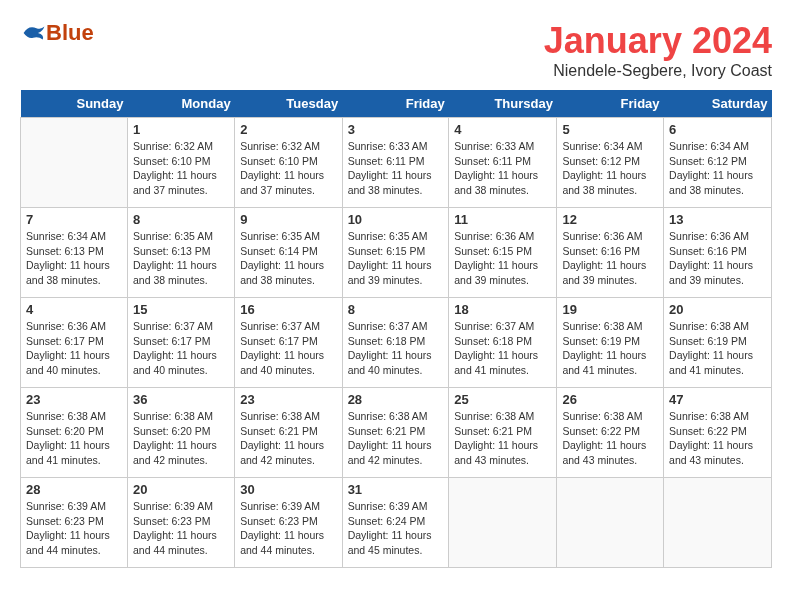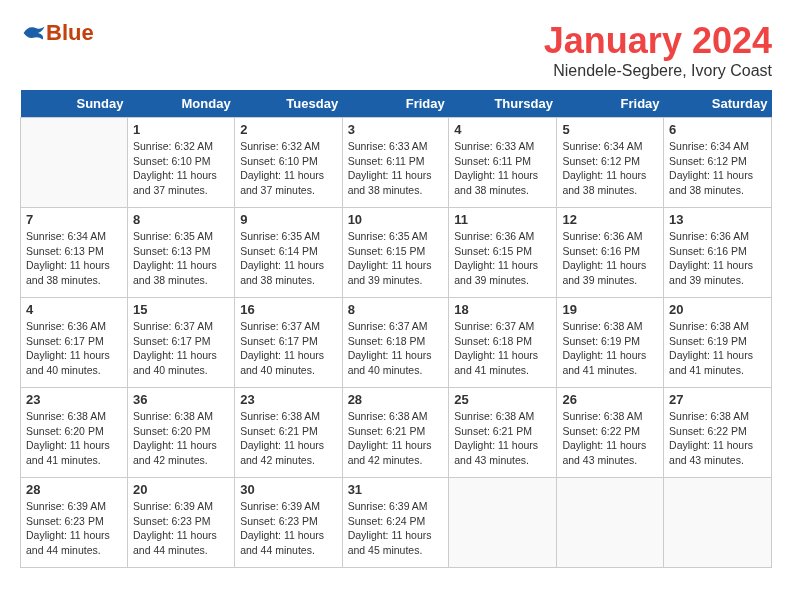--- a/index.html
+++ b/index.html
@@ -304,21 +304,21 @@
 and 43 minutes.</div>
         </td>
         <td>
           <span class="day-number">26</span>
           <div class="day-info" style="white-space: pre-line;">Sunrise: 6:38 AM
 Sunset: 6:22 PM
 Daylight: 11 hours
 and 43 minutes.</div>
         </td>
         <td>
-          <span class="day-number">27</span>
+          <span class="day-number">47</span>
           <div class="day-info" style="white-space: pre-line;">Sunrise: 6:38 AM
 Sunset: 6:22 PM
 Daylight: 11 hours
 and 43 minutes.</div>
         </td>
       </tr>
       <tr>
         <td>
           <span class="day-number">28</span>
           <div class="day-info" style="white-space: pre-line;">Sunrise: 6:39 AM

